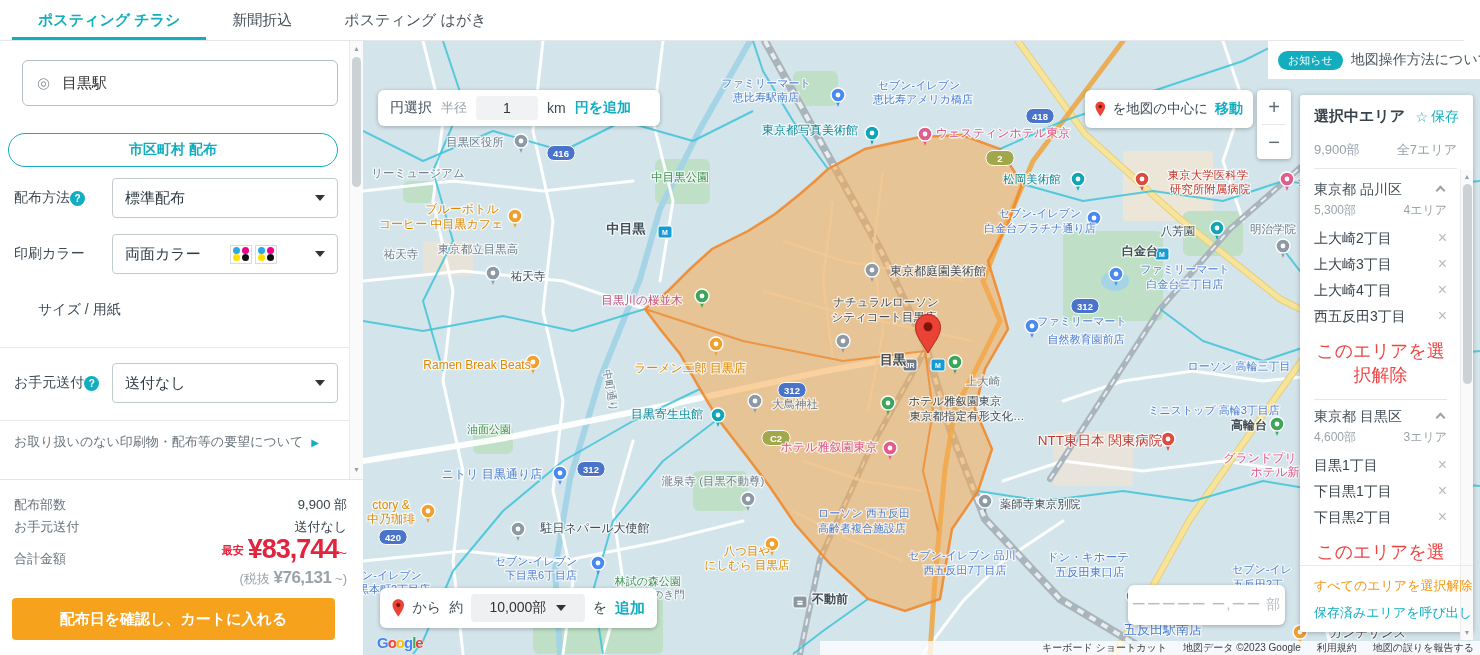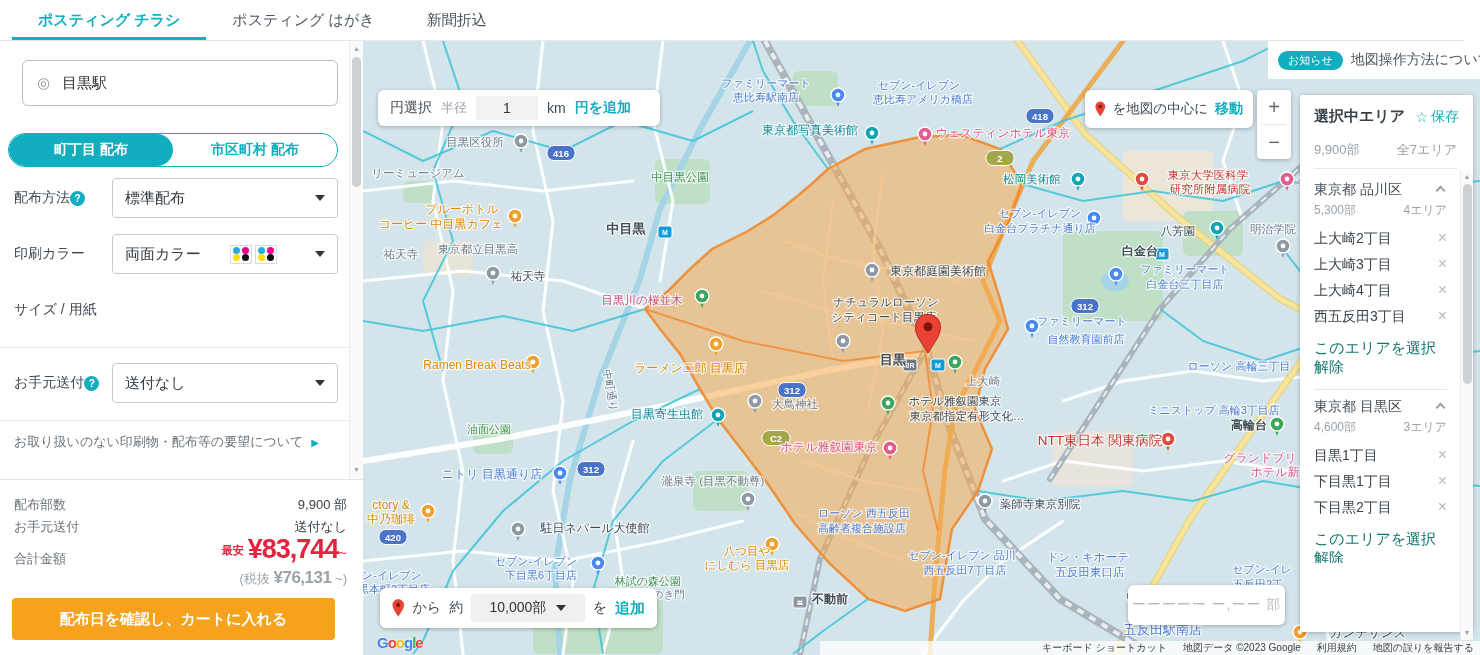--- a/index.html
+++ b/index.html
@@ -74,46 +74,45 @@
   #panel-title{font-size:15px;font-weight:bold;color:#38424b;}
   #save-link{color:#12aec0;font-size:14px;display:flex;align-items:center;gap:3px;cursor:pointer;}
   #panel-counts{position:absolute;left:14px;top:46px;right:16px;display:flex;justify-content:space-between;font-size:13px;color:#98a1a8;border-bottom:1px solid #e6e9eb;padding-bottom:9px;}
   #panel-list{position:absolute;left:14px;top:78px;width:133px;height:390px;overflow:hidden;}
   .pg-head{display:flex;justify-content:space-between;align-items:center;padding-top:8px;}
   .pg-name{font-size:14px;color:#454f58;}
   .chev{width:7px;height:7px;border-left:2px solid #98a2aa;border-top:2px solid #98a2aa;transform:rotate(45deg);margin-right:3px;cursor:pointer;}
   .pg-counts{display:flex;justify-content:space-between;font-size:12px;color:#9aa3aa;margin:3px 0 6px;}
   .pg-item{display:flex;justify-content:space-between;align-items:center;line-height:26px;font-size:14px;color:#39434c;}
   .pg-x{color:#b4bbc1;font-size:16px;cursor:pointer;}
-  .pg-deselect{text-align:left;font-size:15px;color:#0f766e;margin:10px 0 12px;cursor:pointer;}
+  .pg-deselect{text-align:center;font-size:18px;color:#ef4444;margin:10px 0 12px;cursor:pointer;}
   .pg-divider{border-top:1px solid #e4e7e9;}
   #panel-scroll{right:0;top:75px;height:470px;width:13px;}
   #panel-foot{position:absolute;left:0;right:0;bottom:0;height:67px;border-top:1px solid #e8e8e8;padding:11px 0 0 14px;}
   #panel-foot .pfl{display:block;font-size:13px;margin-bottom:9px;cursor:pointer;white-space:nowrap;}
   #deselect-all{color:#f2960f;} #recall-saved{color:#12aec0;}
   
   #gfooter{position:absolute;left:820px;right:0;bottom:0;height:14px;background:rgba(255,255,255,.78);display:flex;align-items:center;justify-content:flex-end;gap:16px;padding-right:6px;font-size:10px;color:#3c4043;z-index:23;}
   #glogo{position:absolute;left:377px;bottom:4px;font-size:15px;font-weight:bold;letter-spacing:-1px;z-index:23;text-shadow:0 0 2px #fff;}
 </style>
 </head>
 <body>
 
 <div id="tabbar">
     <div class="tab active">ポスティング チラシ</div>
+    <div class="tab">新聞折込</div>
     <div class="tab">ポスティング はがき</div>
-    <div class="tab">新聞折込</div>
   </div>
 
 <div id="sidebar">
   <div id="searchbox">
     <span class="pin-ico">◎</span>
     <input id="search-input" value="目黒駅" style="">
   </div>
   <div id="toggle">
-    <div class="half on">町丁目 配布</div>
     <div class="half off">市区町村 配布</div>
   </div>
   <div id="fieldrows">
       <div class="frow" style="top: 137px;">
         <div class="flabel">
           <span>配布方法</span>
           <span class="help">?</span>
         </div>
         <div class="fselect">
           <span>標準配布</span>
@@ -136,21 +135,21 @@
             <span class="grp">
               <i style="background: rgb(41, 171, 226);"></i>
               <i style="background: rgb(236, 0, 140);"></i>
               <i style="background: rgb(255, 224, 0);"></i>
               <i style="background: rgb(17, 17, 17);"></i>
             </span>
           </span>
           <span class="caret"></span>
         </div>
       </div>
-      <div class="frow" style="top: 249px;">
+      <div class="frow" style="top: 249px; margin-left: 24px;">
         <div class="flabel">
           <span>サイズ / 用紙</span>
         </div>
       </div>
       <div class="frow" style="top: 322px;">
         <div class="flabel">
           <span>お手元送付</span>
           <span class="help">?</span>
         </div>
         <div class="fselect">
@@ -665,20 +664,24 @@
           <span class="pg-x">×</span>
         </div>
         <div class="pg-deselect">このエリアを選択解除</div>
       </div>
     </div>
   <div class="vscroll" id="panel-scroll" style="position:absolute;">
     <div class="sb-up" style="top:3px">▲</div>
     <div class="thumb" style="top:14px;height:200px;"></div>
     <div class="sb-dn" style="bottom:4px">▼</div>
   </div>
+  <div id="panel-foot">
+    <span class="pfl" id="deselect-all">すべてのエリアを選択解除</span>
+    <span class="pfl" id="recall-saved">保存済みエリアを呼び出し</span>
+  </div>
 </div>
 
 <div id="gfooter">
     <span>キーボード ショートカット</span>
     <span>地図データ ©2023 Google</span>
     <span>利用規約</span>
     <span>地図の誤りを報告する</span>
   </div>
 <div id="glogo"><span style="color: rgb(66, 133, 244);">G</span><span style="color: rgb(234, 67, 53);">o</span><span style="color: rgb(251, 188, 5);">o</span><span style="color: rgb(66, 133, 244);">g</span><span style="color: rgb(52, 168, 83);">l</span><span style="color: rgb(234, 67, 53);">e</span></div>
 

